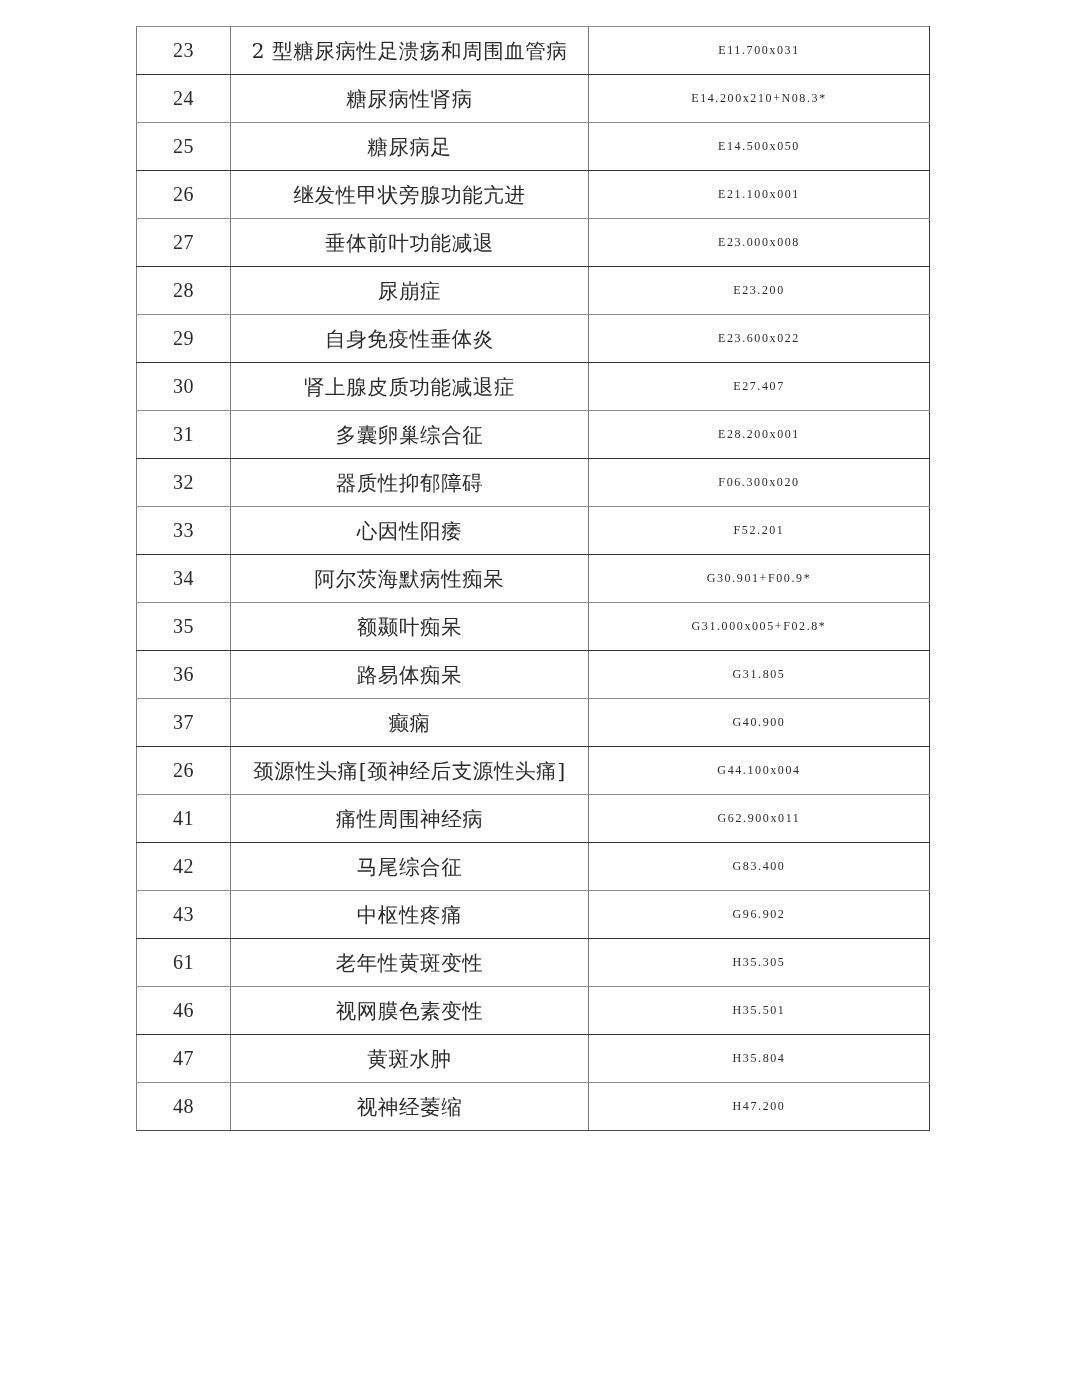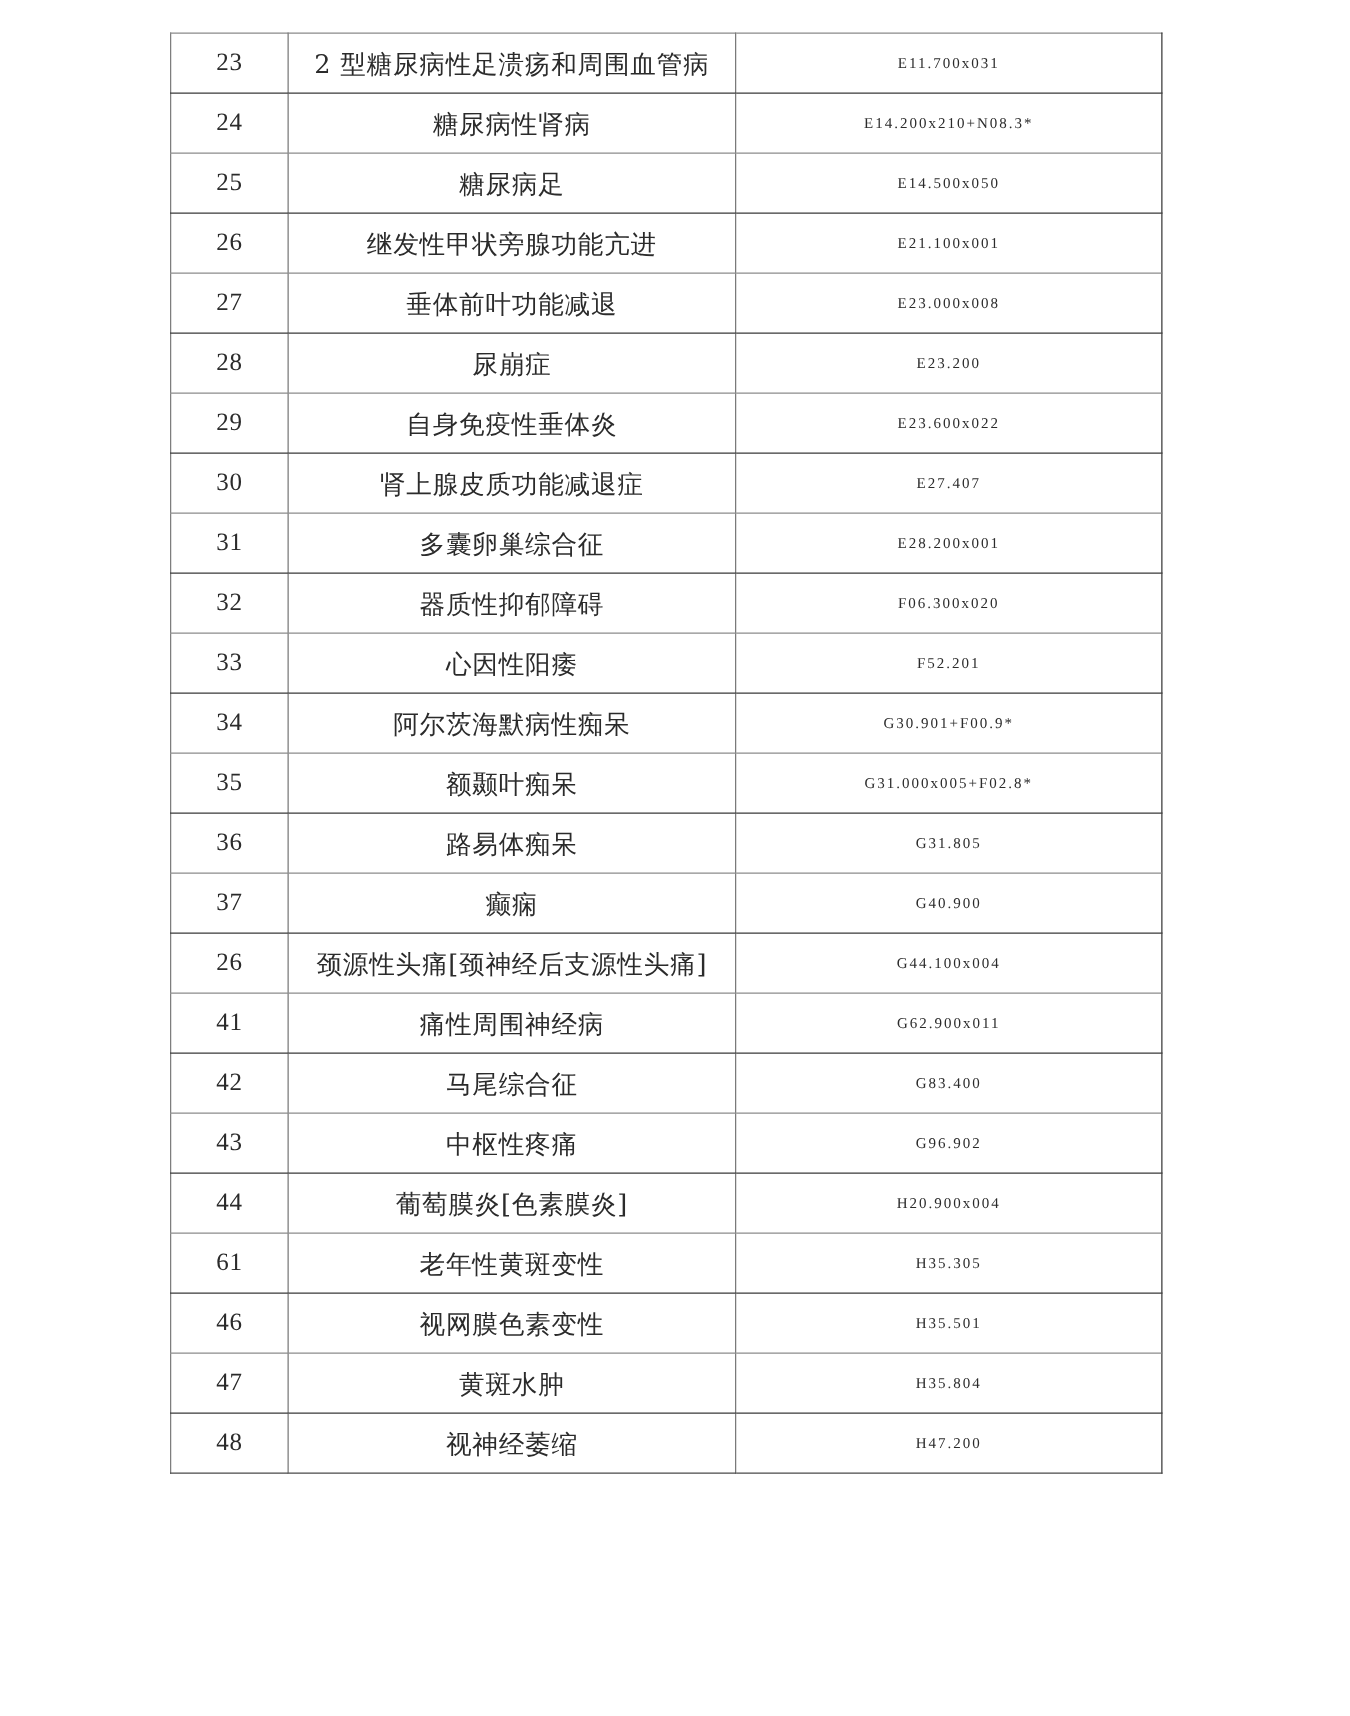--- a/index.html
+++ b/index.html
@@ -177,25 +177,20 @@
           <td class="cell-index">42</td>
           <td class="cell-name">马尾综合征</td>
           <td class="cell-code">G83.400</td>
         </tr>
         <tr>
           <td class="cell-index">43</td>
           <td class="cell-name">中枢性疼痛</td>
           <td class="cell-code">G96.902</td>
         </tr>
         <tr>
-          <td class="cell-index">44</td>
-          <td class="cell-name">葡萄膜炎[色素膜炎]</td>
-          <td class="cell-code">H20.900x004</td>
-        </tr>
-        <tr>
           <td class="cell-index">61</td>
           <td class="cell-name">老年性黄斑变性</td>
           <td class="cell-code">H35.305</td>
         </tr>
         <tr>
           <td class="cell-index">46</td>
           <td class="cell-name">视网膜色素变性</td>
           <td class="cell-code">H35.501</td>
         </tr>
         <tr>

